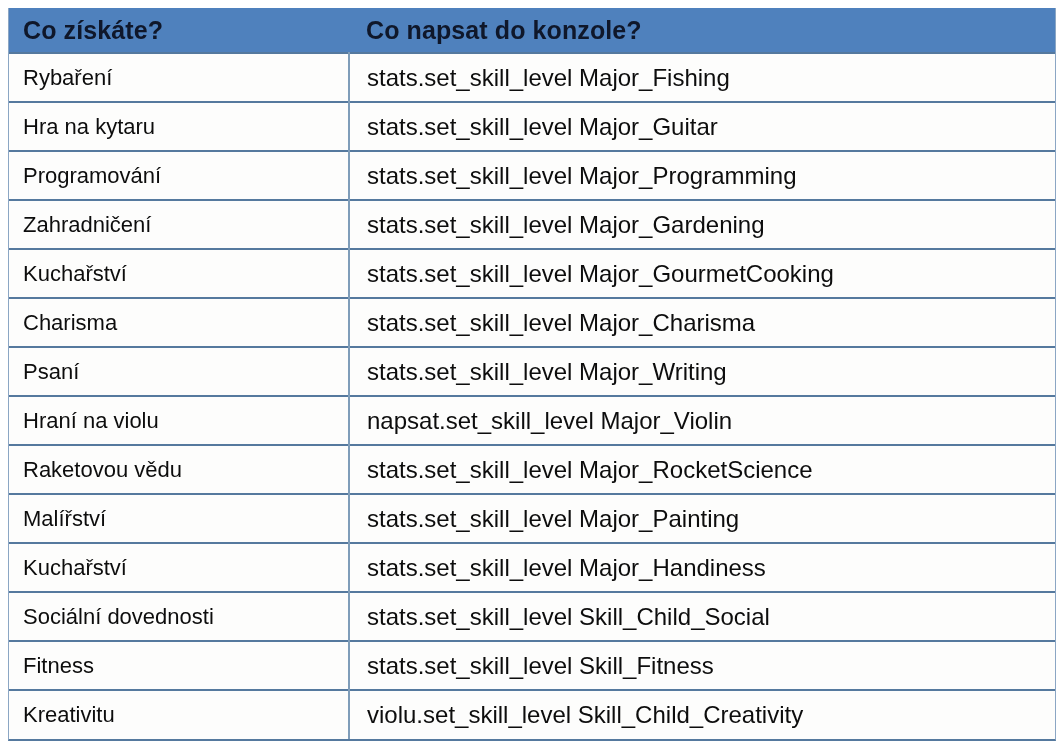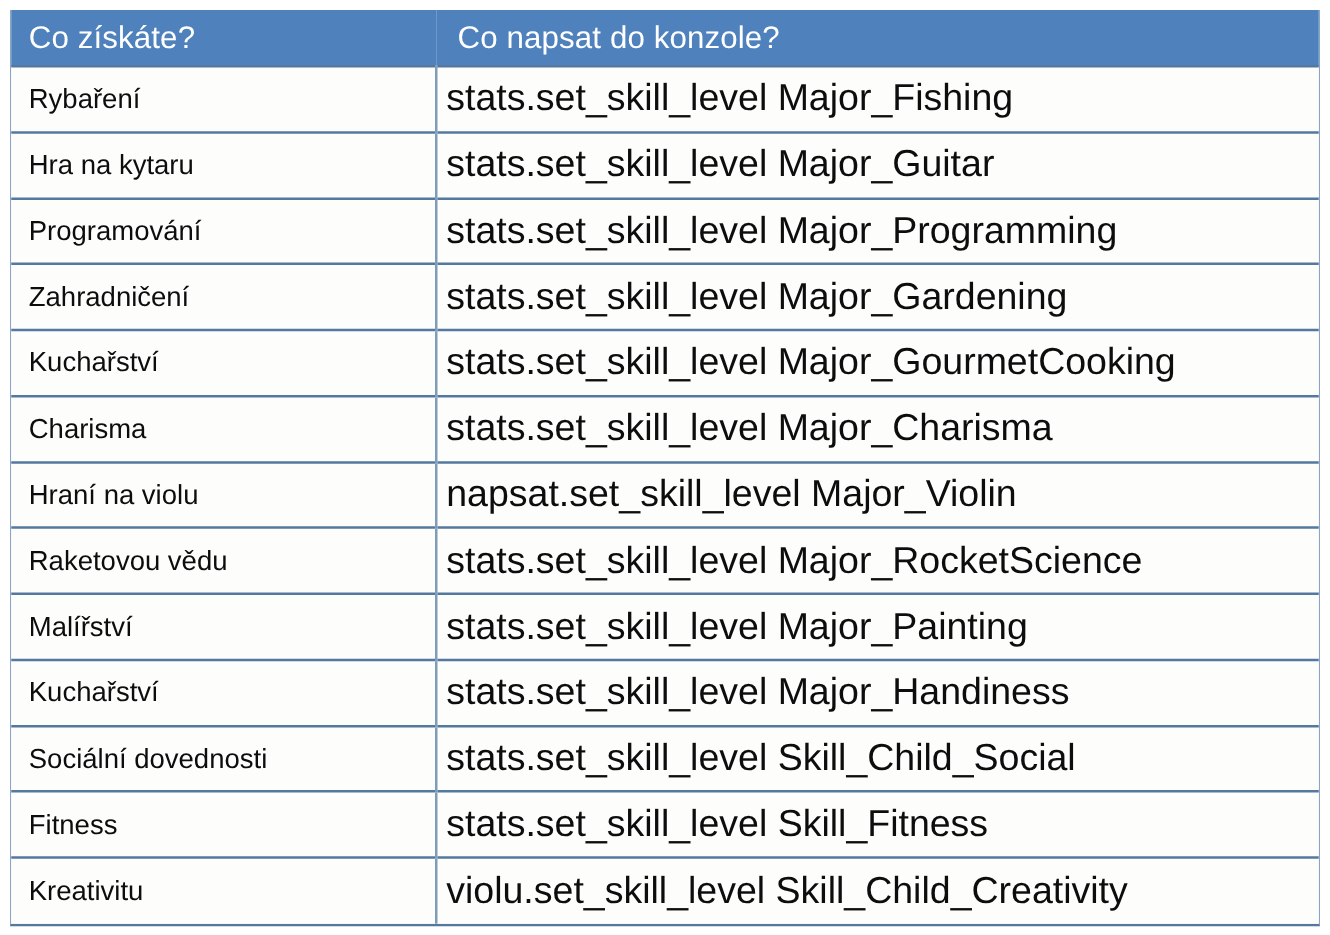--- a/index.html
+++ b/index.html
@@ -33,23 +33,23 @@
     width: 100%;
     height: 100%;
   }
 
   col.col-skill { width: 340px; }
   col.col-cheat { width: auto; }
 
   
   thead th {
     background: #4f81bd;
-    color: #ffffff;
+    color: #0f172a;
     font-size: 25px;
-    font-weight: normal;
+    font-weight: bold;
     text-align: left;
     padding: 0 0 0 14px;
     height: 44px;
     line-height: 44px;
     border: none;
     white-space: nowrap;
     letter-spacing: 0.1px;
   }
   thead th.head-cheat {
     padding-left: 17px;
@@ -67,23 +67,23 @@
     color: #0d0d0d;
     white-space: nowrap;
     vertical-align: middle;
   }
   tbody td.cell-skill {
     font-size: 22px;
     font-weight: normal;
     border-right: 2px solid #7f9db9;
   }
   tbody td.cell-cheat {
-    font-size: 30px;
+    font-size: 24px;
     font-weight: normal;
-    padding-left: 7px;
+    padding-left: 17px;
   }
   tbody tr:first-child td {
     border-top: 2px solid #55799e;
   }
 </style>
 </head>
 <body>
 
 <div class="table-wrap">
   <table class="skills-table">
@@ -116,20 +116,24 @@
         </tr>
         <tr>
           <td class="cell-skill">Kuchařství</td>
           <td class="cell-cheat">stats.set_skill_level Major_GourmetCooking</td>
         </tr>
         <tr>
           <td class="cell-skill">Charisma</td>
           <td class="cell-cheat">stats.set_skill_level Major_Charisma</td>
         </tr>
         <tr>
+          <td class="cell-skill">Psaní</td>
+          <td class="cell-cheat">stats.set_skill_level Major_Writing</td>
+        </tr>
+        <tr>
           <td class="cell-skill">Hraní na violu</td>
           <td class="cell-cheat">napsat.set_skill_level Major_Violin</td>
         </tr>
         <tr>
           <td class="cell-skill">Raketovou vědu</td>
           <td class="cell-cheat">stats.set_skill_level Major_RocketScience</td>
         </tr>
         <tr>
           <td class="cell-skill">Malířství</td>
           <td class="cell-cheat">stats.set_skill_level Major_Painting</td>

